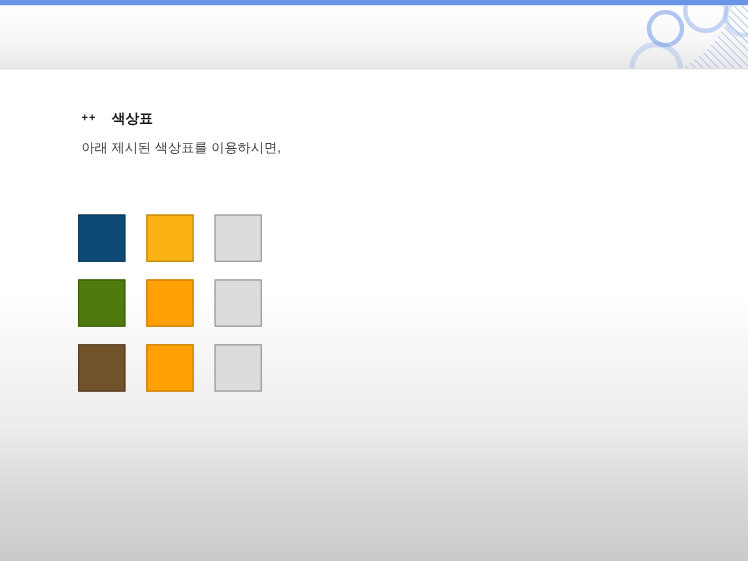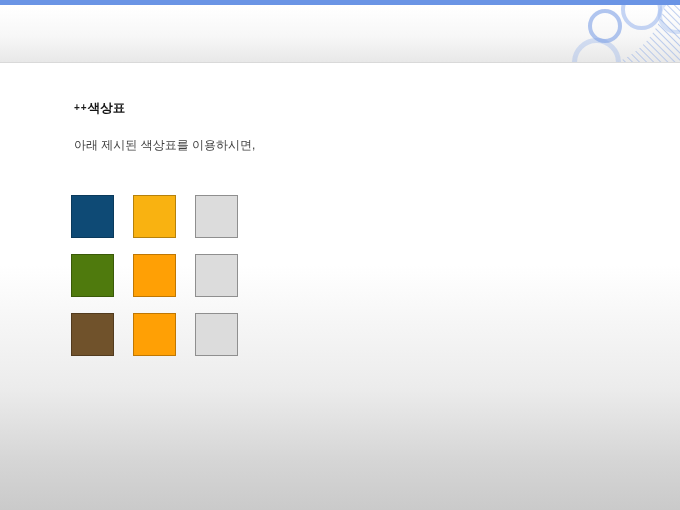--- a/index.html
+++ b/index.html
@@ -48,27 +48,27 @@
   .title-row {
     display: flex; align-items: center;
     height: 16px;
   }
   .title-prefix {
     font-size: 10px; font-weight: bold; color: #1b1b1b;
     letter-spacing: 1px; line-height: 16px;
   }
   .title-text {
     font-size: 12.5px; font-weight: bold; color: #141414;
-    margin-left: 0; line-height: 16px;
+    margin-left: 14px; line-height: 16px;
   }
   .body-line {
     font-size: 12px; color: #3e3e3e;
     line-height: 20px;
   }
-  .body-lines { margin-top: 19px; }
+  .body-lines { margin-top: 8px; }
 
   
   .palette-grid {
     position: absolute; left: 71px; top: 195px;
     display: grid;
     grid-template-columns: repeat(3, 43px);
     grid-auto-rows: 43px;
     column-gap: 19px;
     row-gap: 16px;
   }

